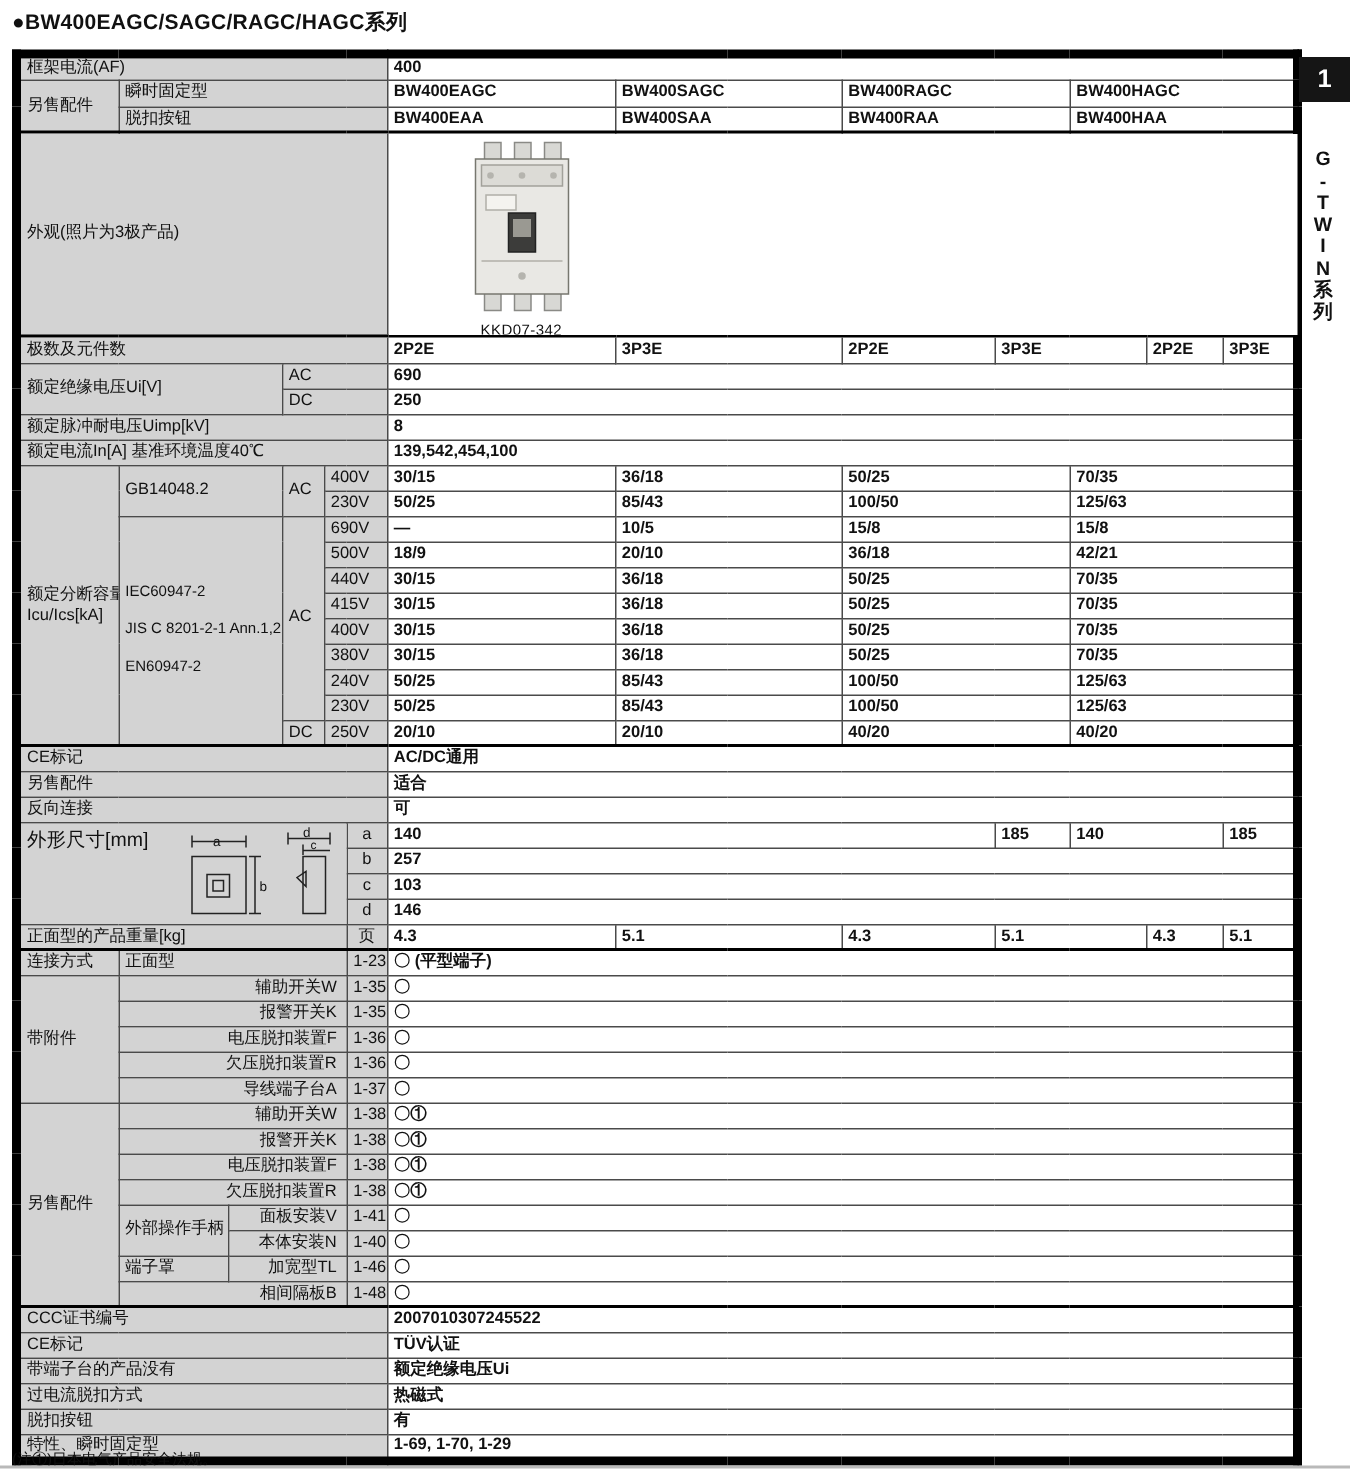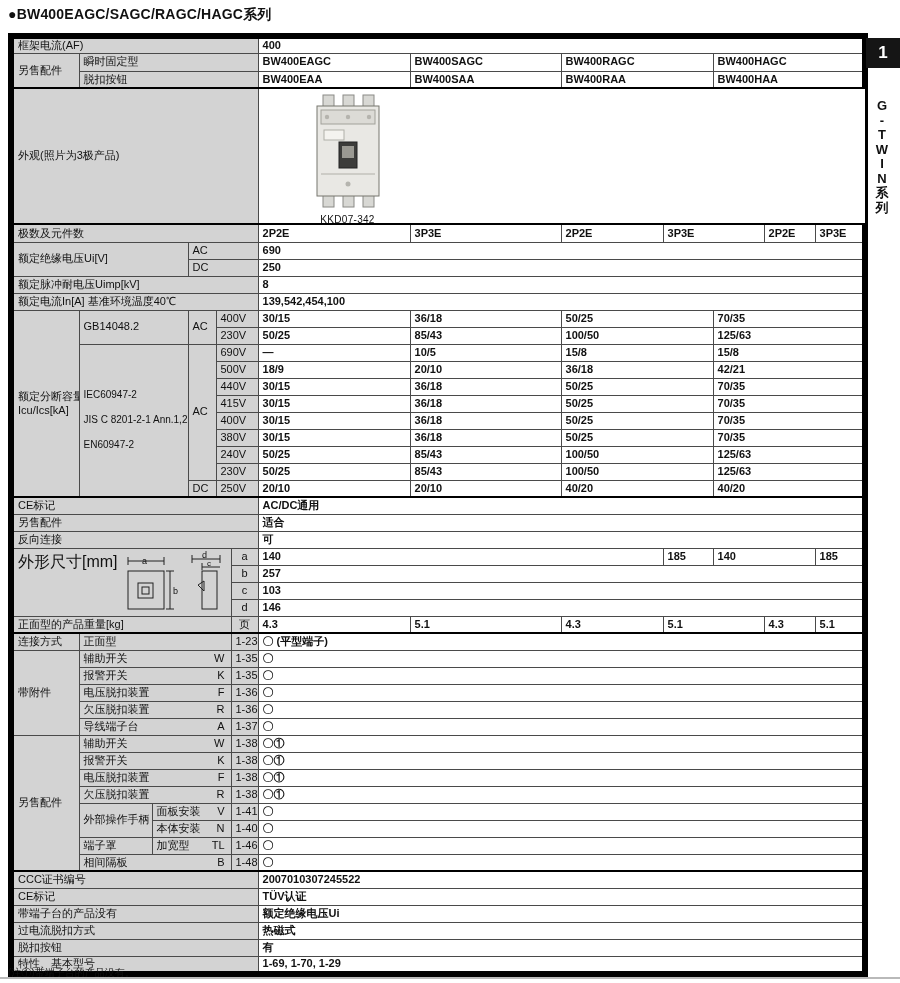--- a/index.html
+++ b/index.html
@@ -12,27 +12,27 @@
   table.spec{border-collapse:collapse;table-layout:fixed;width:854px;border:6px solid #000000;}
   table.spec td{
     border:1px solid #4a4a4a;font-size:11px;padding:0 4px;vertical-align:middle;
     white-space:nowrap;overflow:hidden;line-height:1.25;
   }
   td.lab{background:#d3d3d3;font-weight:normal;}
   td.val{background:#fff;font-weight:bold;}
   td.ctr{text-align:center;padding:0 1px;}
   td.top{vertical-align:top;padding-top:2px;}
   tr.bt2 td{border-top:2px solid #000;}
-  .flex{display:flex;justify-content:space-between;align-items:center;}
+  .flex{display:flex;justify-content:flex-end;align-items:center;}
   .flex .lt{padding-right:2px;}
   .photo-cell{position:relative;background:#fff;vertical-align:top;}
   .photo-box{position:absolute;left:44px;top:5px;width:90px;text-align:center;}
   .photo-cap{font-size:10px;margin-top:2px;letter-spacing:.3px;}
   .dim-cell{position:relative;}
-  .dim-label{position:absolute;left:4px;top:3px;font-size:16px;}
+  .dim-label{position:absolute;left:4px;top:3px;font-size:13px;}
   .dim-svg{position:absolute;left:100px;top:2px;}
   .side-tab{
     position:absolute;left:866px;top:38px;width:34px;height:30px;background:#151515;
     color:#fff;font-size:17px;font-weight:bold;display:flex;align-items:center;justify-content:center;
   }
   .side-series{position:absolute;left:866px;top:99px;width:32px;text-align:center;}
   .side-series span{display:block;font-size:13px;font-weight:bold;line-height:14.5px;color:#111;}
   .footnote{position:absolute;left:8px;top:966px;font-size:10px;}
   .bottom-rule{position:absolute;left:0;top:977px;width:900px;height:2px;background:#b9b9b9;}
 </style>
@@ -466,34 +466,34 @@
 </tr>
 <tr style="height:17px">
   <td class="lab" colspan="6">过电流脱扣方式</td>
   <td class="val" colspan="10">热磁式</td>
 </tr>
 <tr style="height:17px">
   <td class="lab" colspan="6">脱扣按钮</td>
   <td class="val" colspan="10">有</td>
 </tr>
 <tr style="height:17px">
-  <td class="lab" colspan="6">特性、基本型号</td>
+  <td class="lab" colspan="6">特性、瞬时固定型</td>
   <td class="val" colspan="10">1-69, 1-70, 1-29</td>
 </tr>
 
 </tbody>
     </table>
 </div>
 
 <div class="side-tab">1</div>
 <div class="side-series">
   <span>G</span>
   <span>-</span>
   <span>T</span>
   <span>W</span>
   <span>I</span>
   <span>N</span>
   <span>系</span>
   <span>列</span>
 </div>
 
-<div class="footnote">(注①)带端子台的产品没有。</div>
+<div class="footnote">(注①)日本电气产品安全法规。</div>
 <div class="bottom-rule"></div>
 
 </body></html>

